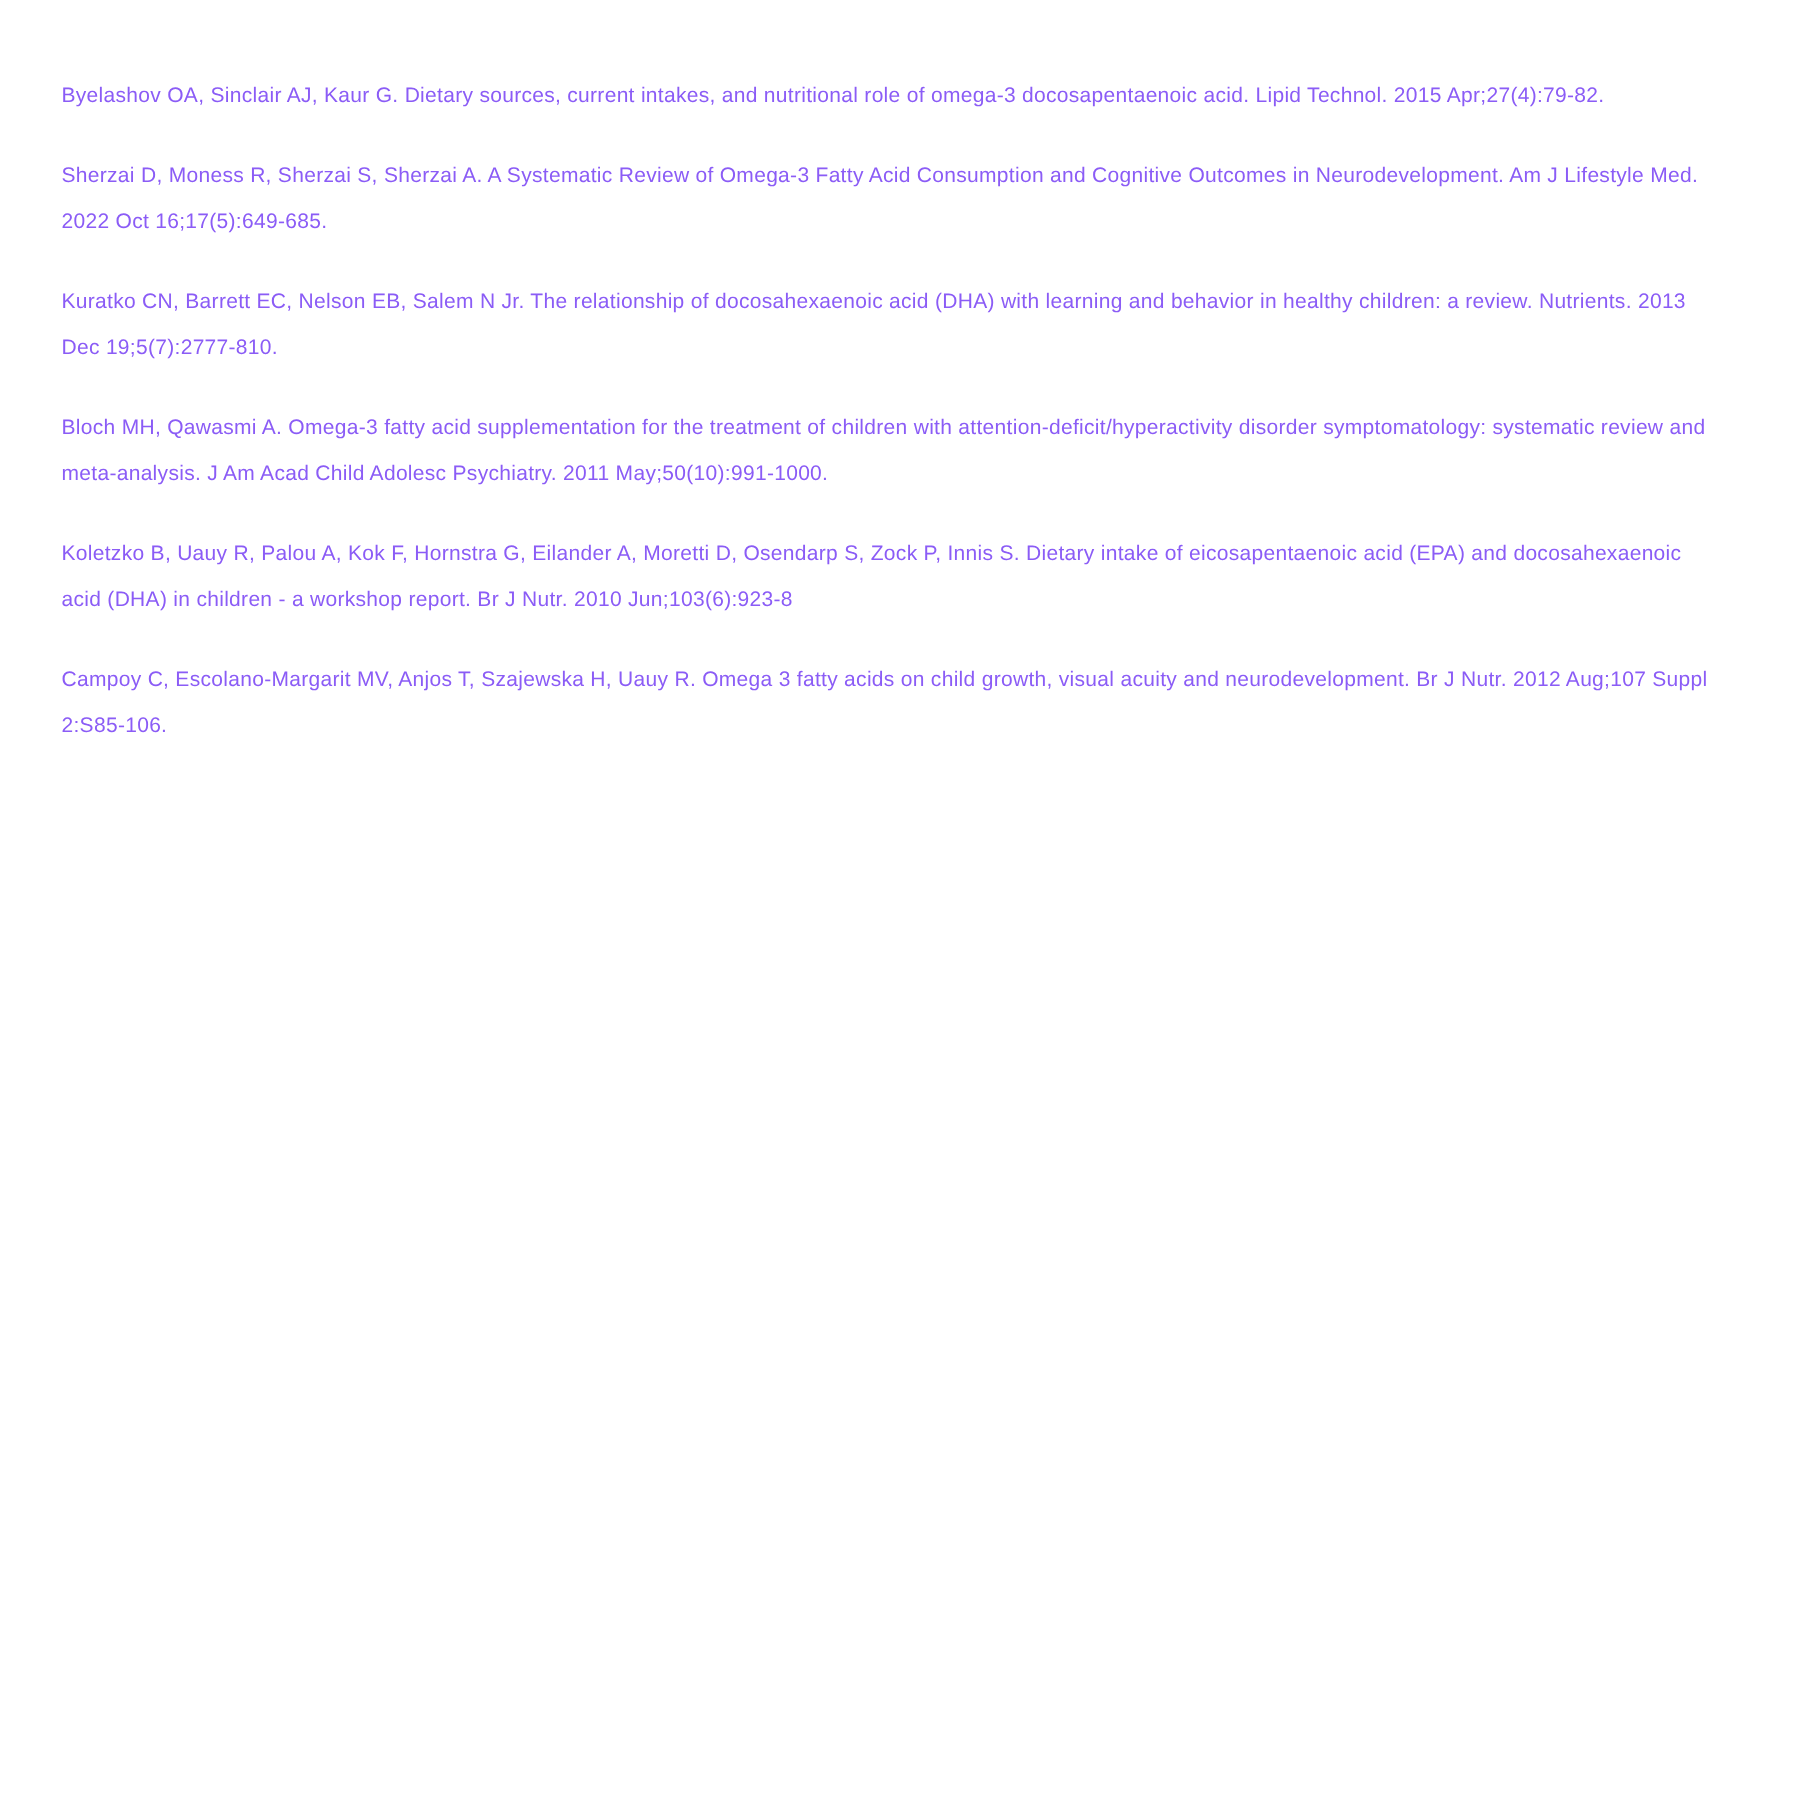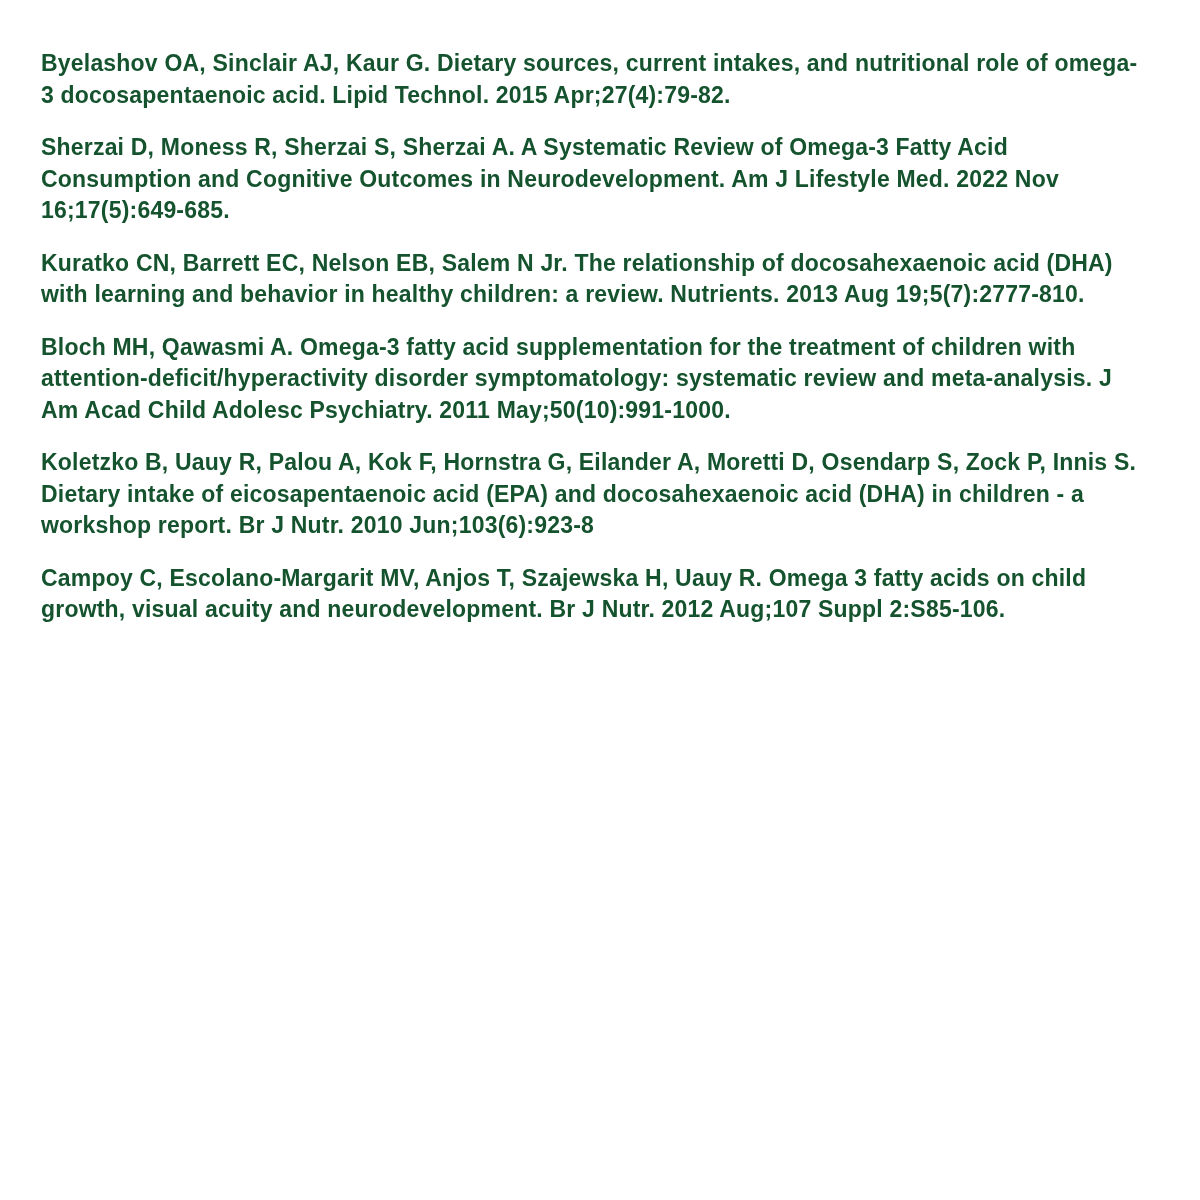--- a/index.html
+++ b/index.html
@@ -13,34 +13,34 @@
     width: 1200px;
     height: 1200px;
     background: #ffffff;
     padding: 48px 52px 0 41px;
     overflow: hidden;
   }
   .references-list {
     width: 100%;
   }
   .reference-item {
-    font-size: 23px;
+    font-size: 14px;
     line-height: 31.5px;
-    color: #14532d;
+    color: #8b5cf6;
     letter-spacing: 0.2px;
     margin-bottom: 21px;
     max-width: 1110px;
-    font-weight: 700;
+    font-weight: 400;
   }
 </style>
 </head>
 <body>
 
 <div class="page">
   <div class="references-list">
       <p class="reference-item">Byelashov OA, Sinclair AJ, Kaur G. Dietary sources, current intakes, and nutritional role of omega-3 docosapentaenoic acid. Lipid Technol. 2015 Apr;27(4):79-82.</p>
-      <p class="reference-item">Sherzai D, Moness R, Sherzai S, Sherzai A. A Systematic Review of Omega-3 Fatty Acid Consumption and Cognitive Outcomes in Neurodevelopment. Am J Lifestyle Med. 2022 Nov 16;17(5):649-685.</p>
-      <p class="reference-item">Kuratko CN, Barrett EC, Nelson EB, Salem N Jr. The relationship of docosahexaenoic acid (DHA) with learning and behavior in healthy children: a review. Nutrients. 2013 Aug 19;5(7):2777-810.</p>
+      <p class="reference-item">Sherzai D, Moness R, Sherzai S, Sherzai A. A Systematic Review of Omega-3 Fatty Acid Consumption and Cognitive Outcomes in Neurodevelopment. Am J Lifestyle Med. 2022 Oct 16;17(5):649-685.</p>
+      <p class="reference-item">Kuratko CN, Barrett EC, Nelson EB, Salem N Jr. The relationship of docosahexaenoic acid (DHA) with learning and behavior in healthy children: a review. Nutrients. 2013 Dec 19;5(7):2777-810.</p>
       <p class="reference-item">Bloch MH, Qawasmi A. Omega-3 fatty acid supplementation for the treatment of children with attention-deficit/hyperactivity disorder symptomatology: systematic review and meta-analysis. J Am Acad Child Adolesc Psychiatry. 2011 May;50(10):991-1000.</p>
       <p class="reference-item">Koletzko B, Uauy R, Palou A, Kok F, Hornstra G, Eilander A, Moretti D, Osendarp S, Zock P, Innis S. Dietary intake of eicosapentaenoic acid (EPA) and docosahexaenoic acid (DHA) in children - a workshop report. Br J Nutr. 2010 Jun;103(6):923-8</p>
       <p class="reference-item">Campoy C, Escolano-Margarit MV, Anjos T, Szajewska H, Uauy R. Omega 3 fatty acids on child growth, visual acuity and neurodevelopment. Br J Nutr. 2012 Aug;107 Suppl 2:S85-106.</p>
     </div>
 </div>
 
 </body></html>

